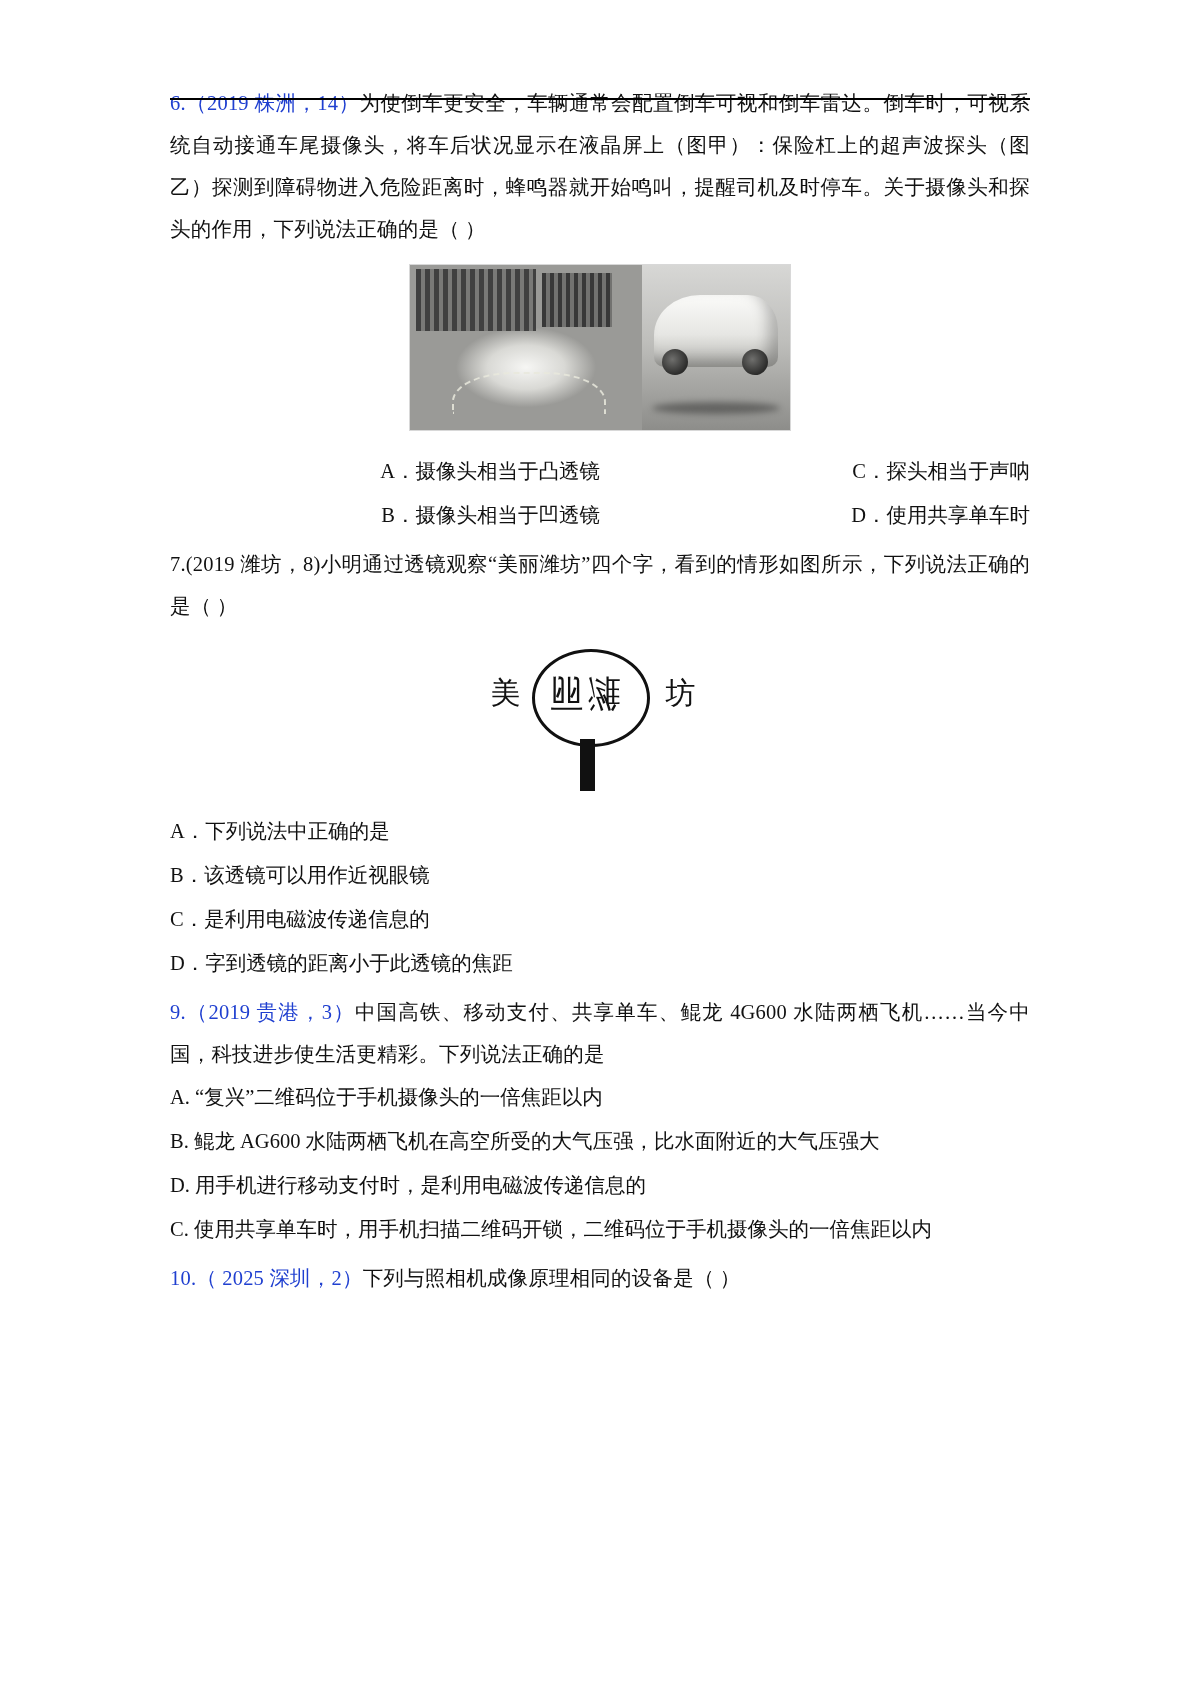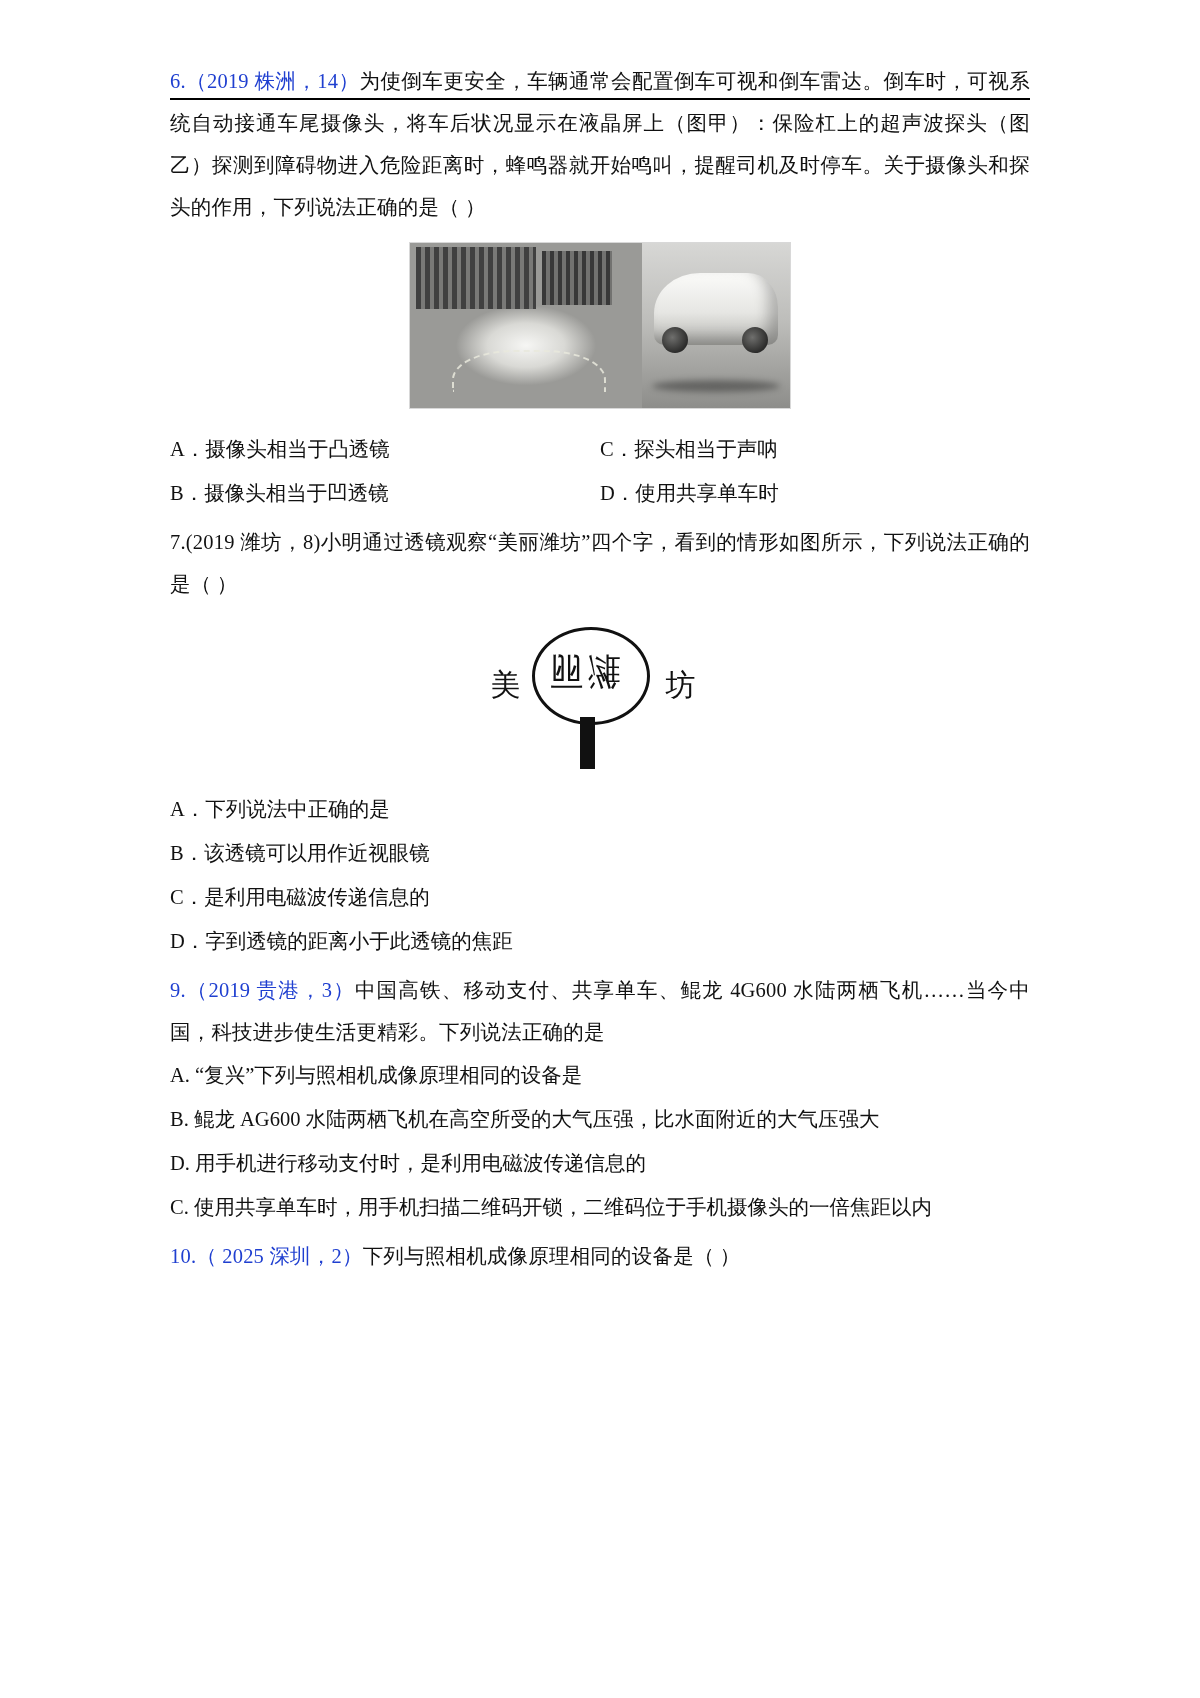--- a/index.html
+++ b/index.html
@@ -24,21 +24,21 @@
   }
   .rule {
     position: absolute;
     left: 170px;
     top: 98px;
     width: 860px;
     height: 2px;
     background: #000000;
   }
   .content {
-    padding-top: 60px;
+    padding-top: 82px;
   }
   .q {
     margin-bottom: 6px;
   }
   .qline {
     font-size: 20.5px;
     line-height: 42px;
     text-align: justify;
     letter-spacing: 0.2px;
   }
@@ -48,21 +48,21 @@
 
   .opts-grid {
     display: flex;
     flex-wrap: wrap;
   }
   .opt {
     font-size: 20.5px;
     line-height: 44px;
     box-sizing: border-box;
   }
-  .opt.half { width: 50%; }
+  .opt.half { width: 50%; text-align: right; }
   .opt.full { width: 100%; }
 
   .figure-wrap {
     display: flex;
     justify-content: center;
     margin: 14px 0 18px 0;
   }
 
   
   .photo-pair {
@@ -146,21 +146,21 @@
   }
 
   
   .mag-fig {
     position: relative;
     width: 360px;
     height: 150px;
   }
   .mag-text {
     position: absolute;
-    top: 46px;
+    top: 32px;
     left: 0;
     width: 360px;
     text-align: center;
     font-size: 30px;
     letter-spacing: 14px;
     color: #111;
     font-family: "Liberation Serif", "DejaVu Serif", serif;
   }
   .lens {
     position: absolute;
@@ -253,21 +253,21 @@
         <div class="opt full">D．字到透镜的距离小于此透镜的焦距</div>
       </div>
     </div>
 
 
     <div class="q">
       <div class="qline">
         <span class="tag-blue">9.</span><span class="tag-blue">（2019 贵港，3）</span><span>中国高铁、移动支付、共享单车、鲲龙 4G600 水陆两栖飞机……当今中国，科技进步使生活更精彩。下列说法正确的是</span>
       </div>
       <div class="opts-grid">
-        <div class="opt full">A. “复兴”下列与照相机成像原理相同的设备是</div>
+        <div class="opt full">A. “复兴”二维码位于手机摄像头的一倍焦距以内</div>
         <div class="opt full">B. 鲲龙 AG600 水陆两栖飞机在高空所受的大气压强，比水面附近的大气压强大</div>
         <div class="opt full">D. 用手机进行移动支付时，是利用电磁波传递信息的</div>
         <div class="opt full">C. 使用共享单车时，用手机扫描二维码开锁，二维码位于手机摄像头的一倍焦距以内</div>
       </div>
     </div>
 
     <div class="q">
       <div class="qline">
         <span class="tag-blue">10.</span><span class="tag-blue">（ 2025 深圳，2）</span><span>下列与照相机成像原理相同的设备是（   ）</span>
       </div>

